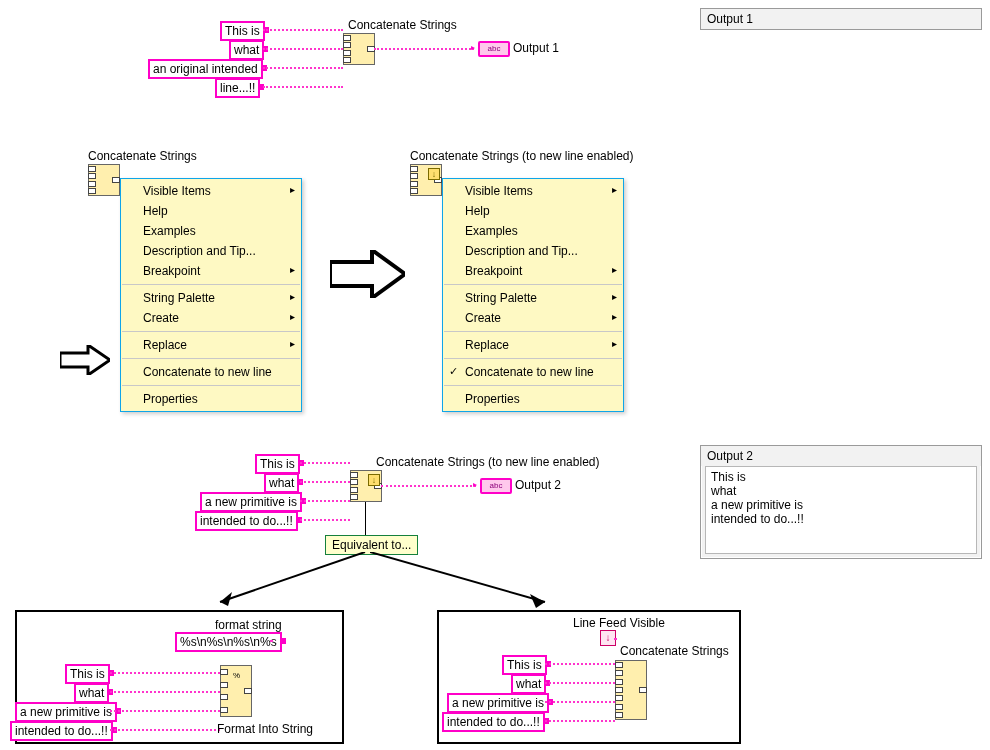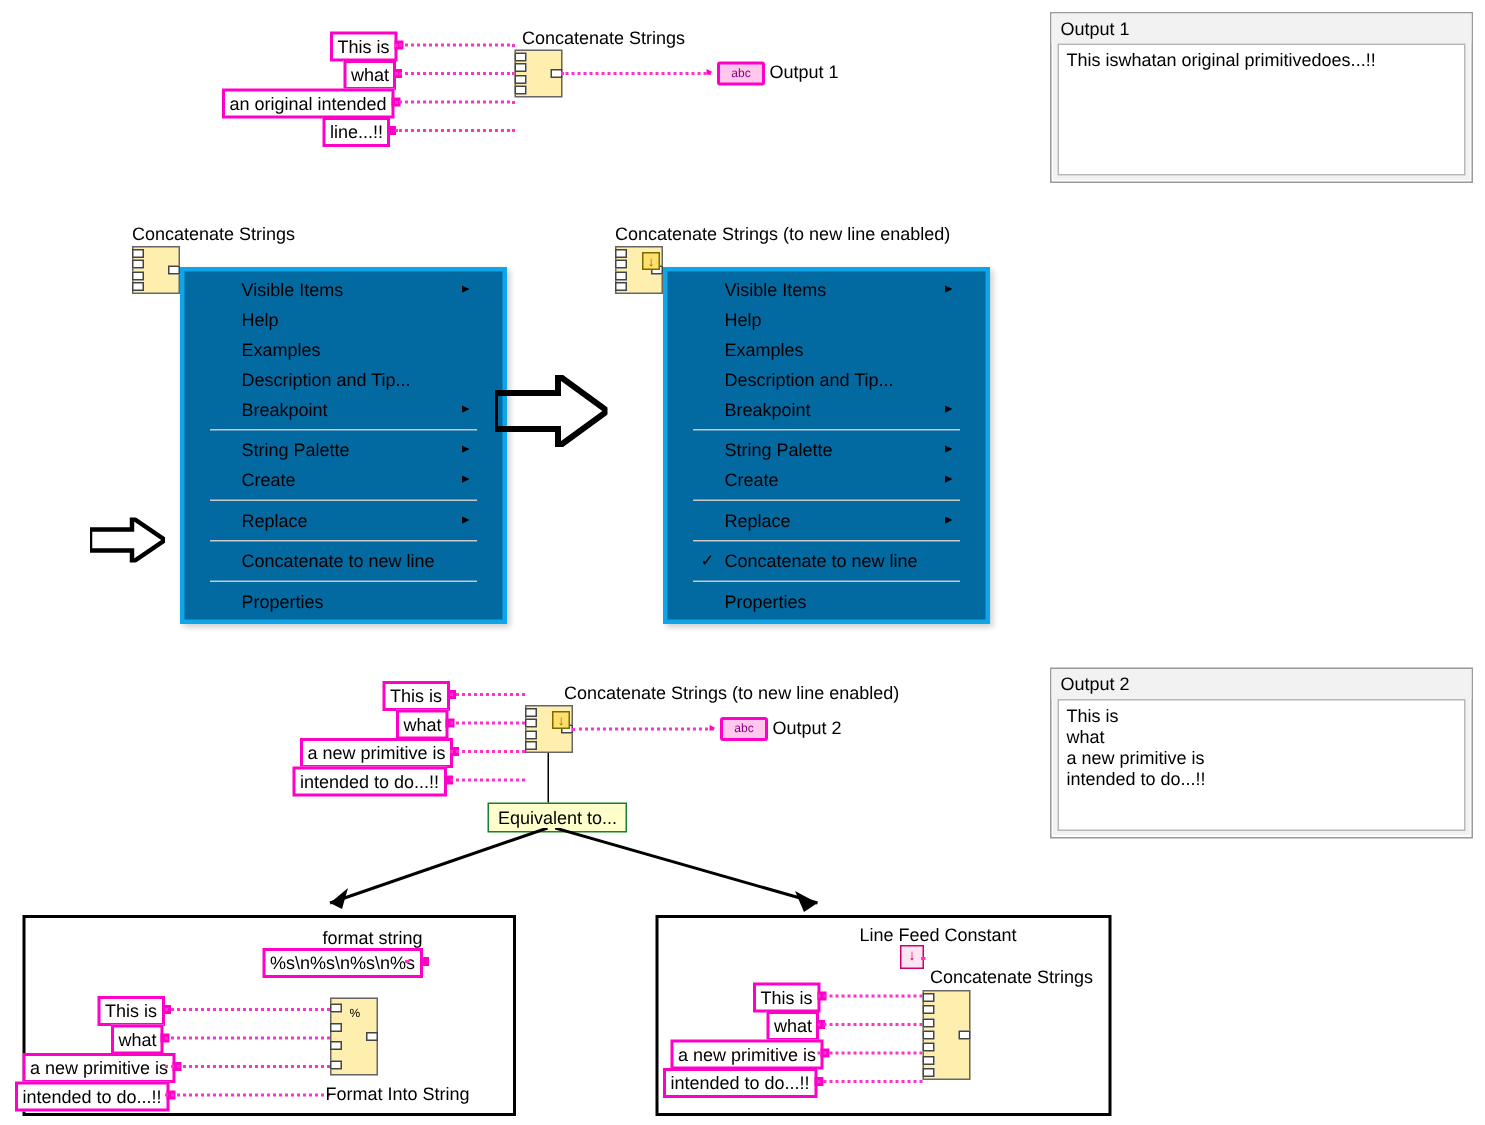--- a/index.html
+++ b/index.html
@@ -20,21 +20,21 @@
   .ind{position:absolute;width:28px;height:12px;border:2px solid #ff00c8;background:#ffc8ec;font-size:8px;line-height:12px;text-align:center;color:#8b007a;border-radius:2px}
   .ind::before{content:"▸";position:absolute;left:-9px;top:-1px;color:#ff00c8}
   
   .wire{position:absolute;height:0;border-top:1px solid #ff33cc}
   .wire.dbl{border-top:2px dotted #ff33cc}
   
   .outpane{position:absolute;border:1px solid #9a9a9a;background:#f2f2f2;box-shadow:inset 0 0 0 1px #fff}
   .outpane .hdr{padding:3px 6px;font-size:12px;background:#f2f2f2;border-bottom:none}
   .outpane .body{margin:0 4px 4px 4px;padding:3px 5px;background:#fff;border:1px solid #b7b7b7;min-height:80px;white-space:pre-wrap;font-size:12px}
   
-  .menu{position:absolute;background:#0369a1;border:3px solid #0ea5e9;box-shadow:2px 2px 4px rgba(0,0,0,.2);width:180px;padding:2px 16px}
+  .menu{position:absolute;background:#fef9c3;border:1px solid #0ea5e9;box-shadow:2px 2px 4px rgba(0,0,0,.2);width:180px;padding:2px 0}
   .menu .item{padding:3px 22px 3px 22px;position:relative;font-size:12px;white-space:nowrap}
   .menu .item.sub::after{content:"▸";position:absolute;right:6px;top:3px;font-size:10px}
   .menu .item.chk::before{content:"✓";position:absolute;left:6px;top:3px;font-size:11px}
   .menu .sep{height:0;border-top:1px solid #c8c8c8;margin:3px 1px}
   
   .arrow{position:absolute;pointer-events:none}
   
   .frame{position:absolute;border:2px solid #000;background:#fff}
   
   .card{position:absolute;border:1px solid #15803d;background:#ffffcc;padding:2px 6px;font-size:12px;white-space:nowrap}
@@ -67,21 +67,20 @@
       </div>
 </div>
 <div class="lbl" style="left:348px;top:18px">Concatenate Strings</div>
 
 <div class="wire dbl" style="left:374px;top:48px;width:100px"></div>
 <div class="ind" style="left:478px;top:41px">abc</div>
 <div class="lbl" style="left:513px;top:41px">Output 1</div>
 
 <div class="outpane" style="left:700px;top:8px;width:280px">
   <div class="hdr">Output 1</div>
-  <div class="body">This iswhatan original primitivedoes...!!</div>
 </div>
 
 <div class="lbl" style="left:88px;top:149px">Concatenate Strings</div>
 <div class="node" style="left:88px;top:164px">
   <div class="terms-l">
         <div class="term"></div>
         <div class="term"></div>
         <div class="term"></div>
         <div class="term"></div>
       </div>
@@ -221,21 +220,21 @@
       </div>
   <div class="terms-r">
         <div class="term"></div>
       </div>
   <div class="node-glyph">%</div>
 </div>
 <div class="lbl" style="left:217px;top:722px">Format Into String</div>
 
 <div class="frame" style="left:437px;top:610px;width:300px;height:130px"></div>
 
-<div class="lbl" style="left:573px;top:616px">Line Feed Constant</div>
+<div class="lbl" style="left:573px;top:616px">Line Feed Visible</div>
 <div class="lf" style="left:600px;top:630px">↓</div>
 
 <div class="strconst" style="left:502px;top:655px">This is</div>
 <div class="strconst" style="left:511px;top:674px">what</div>
 <div class="strconst" style="left:447px;top:693px">a new primitive is</div>
 <div class="strconst" style="left:442px;top:712px">intended to do...!!</div>
 
 <div class="wire dbl" style="left:545px;top:663px;width:70px"></div>
 <div class="wire dbl" style="left:545px;top:682px;width:70px"></div>
 <div class="wire dbl" style="left:545px;top:701px;width:70px"></div>

